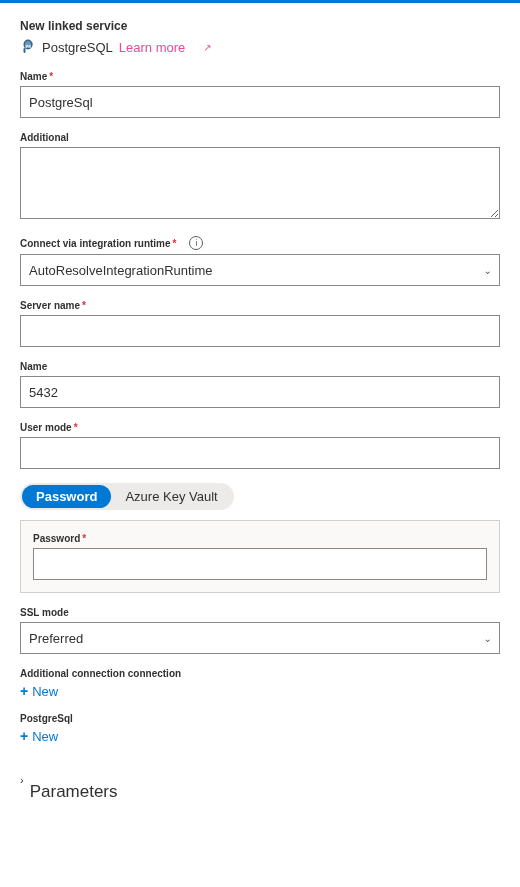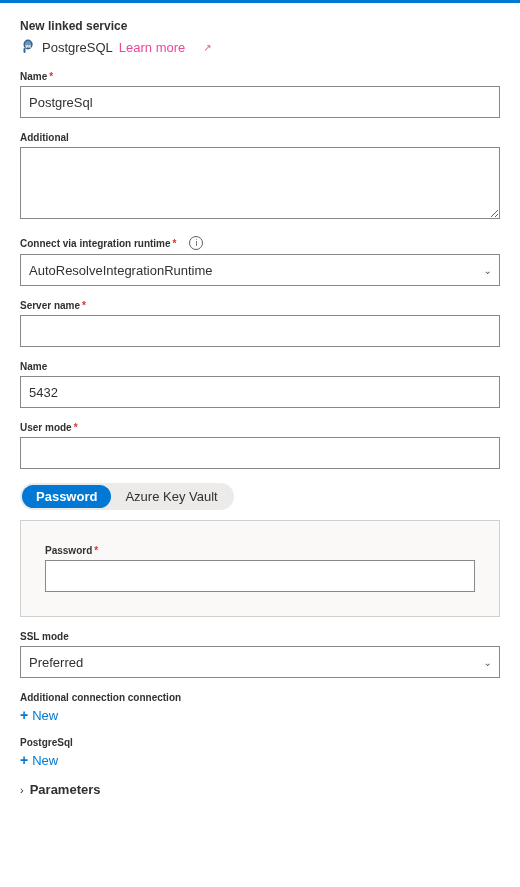--- a/index.html
+++ b/index.html
@@ -157,21 +157,21 @@
       background: #0078d4;
       color: #fff;
       font-weight: 600;
     }
     .tab-btn.inactive {
       background: transparent;
       color: #323130;
     }
     .password-section {
       border: 1px solid #d2d0ce;
-      padding: 24px;
+      padding: 12px;
       background: #faf9f8;
     }
     .add-new-btn {
       display: inline-flex;
       align-items: center;
       gap: 4px;
       color: #0078d4;
       background: none;
       border: none;
       font-size: 13px;
@@ -188,23 +188,24 @@
       align-items: center;
       gap: 6px;
       cursor: pointer;
       margin-bottom: 6px;
     }
     .chevron-right {
       font-size: 11px;
       color: #323130;
     }
     .collapsible-label {
-      font-size: 13px;
-      font-weight: 700;
-      color: #323130;
+      font-size: 17px;
+      font-weight: 400;
+      color: #323130;
+      margin-top: 24px;
     }
     .section-divider {
       margin: 8px 0;
     }
   </style>
 </head>
 <body>
 
 <div class="top-border"></div>
 

